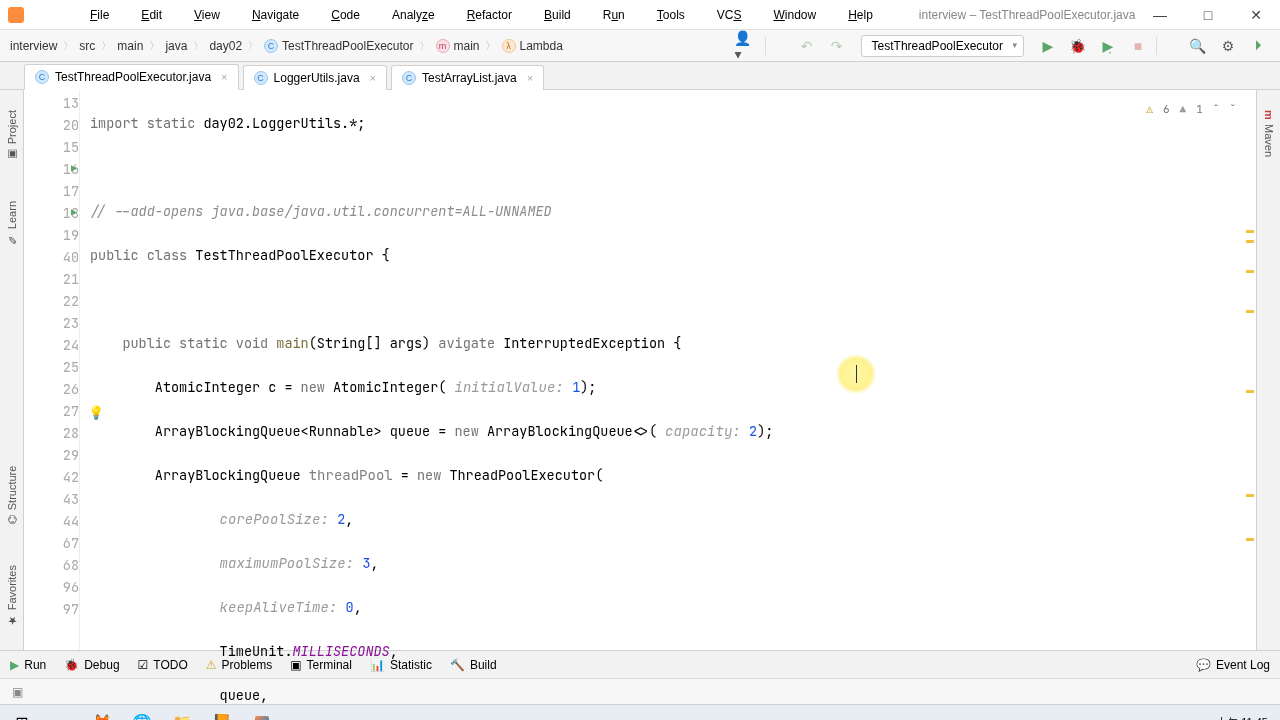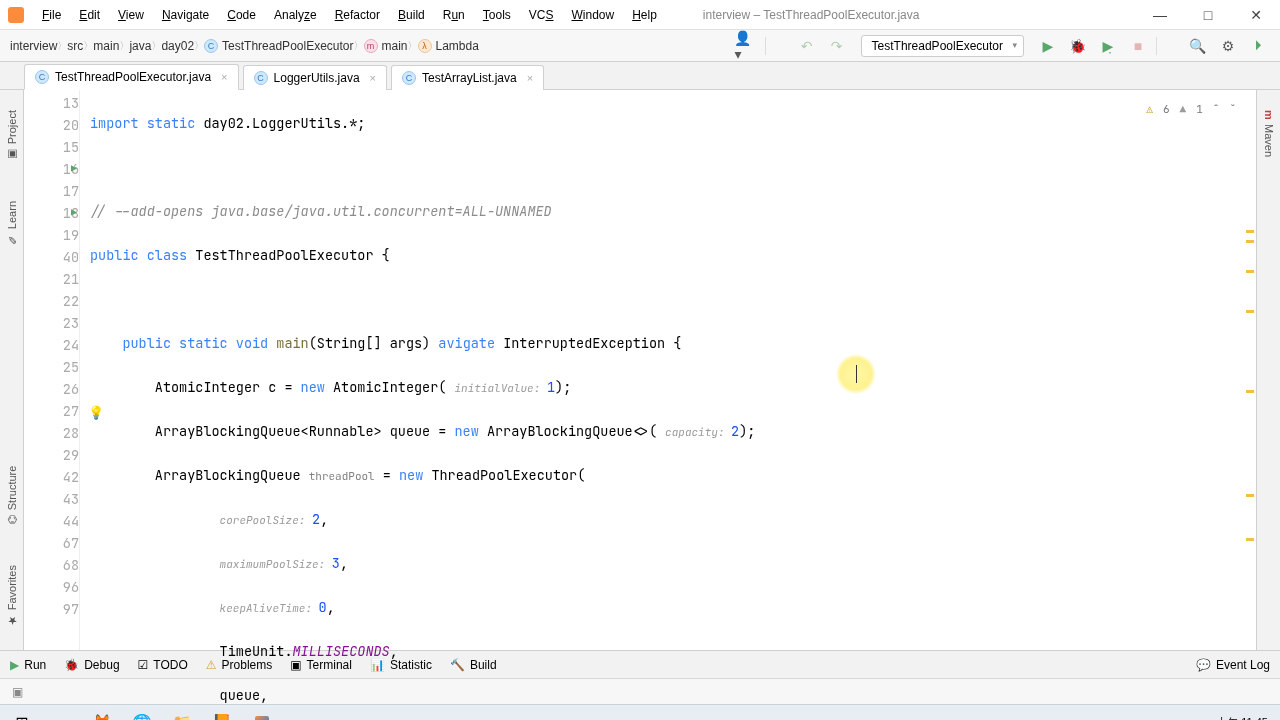--- a/index.html
+++ b/index.html
@@ -1,30 +1,30 @@
 <!DOCTYPE html>
 <html><head>
 <meta charset="utf-8">
 <style>
 * { margin: 0; padding: 0; box-sizing: border-box; }
 body { font-family: "Segoe UI", Arial, sans-serif; font-size: 12px; background: #f2f2f2; overflow: hidden; width: 1280px; height: 720px; }
 
 
 .titlebar { height: 30px; background: #fff; display: flex; align-items: center; padding: 0 8px; border-bottom: 1px solid #e0e0e0; }
 .app-icon { width: 16px; height: 16px; background: #fc8c3b; border-radius: 3px; margin-right: 12px; }
-.menu { display: flex; gap: 6px; }
+.menu { display: flex; gap: 20px; margin-left: 48px; }
 .menu-item { padding: 2px 6px; cursor: pointer; }
 .menu-item u { text-decoration: underline; }
 .title-text { margin-left: 40px; color: #888; font-size: 12px; }
 .window-controls { margin-left: auto; display: flex; gap: 16px; }
 .win-btn { width: 32px; height: 28px; display: flex; align-items: center; justify-content: center; cursor: pointer; font-size: 14px; color: #444; }
 
 
 .toolbar { height: 32px; background: #f7f7f7; display: flex; align-items: center; padding: 0 10px; border-bottom: 1px solid #d0d0d0; }
-.breadcrumb { display: flex; align-items: flex-end; font-size: 12px; }
+.breadcrumb { display: flex; align-items: flex-end; gap: 6px; font-size: 12px; }
 .crumb { color: #333; display: flex; align-items: center; gap: 4px; }
 .crumb-sep { color: #aaa; font-size: 10px; }
 .crumb-icon { width: 14px; height: 14px; display: inline-flex; align-items: center; justify-content: center; border-radius: 50%; font-size: 9px; }
 .crumb-icon.c { background: #cde8ff; color: #3a7cbf; border: 1px solid #9bc7e8; }
 .crumb-icon.m { background: #fde0e7; color: #b04060; border: 1px solid #e8a8bc; }
 .crumb-icon.l { background: #ffe8d0; color: #b86820; border: 1px solid #e8c8a0; }
 .toolbar-right { margin-left: auto; display: flex; align-items: center; gap: 6px; }
 .tb-icon { width: 24px; height: 24px; display: flex; align-items: center; justify-content: center; cursor: pointer; color: #5a5a5a; font-size: 14px; }
 .run-config { border: 1px solid #ccc; background: #fff; padding: 3px 20px 3px 10px; font-size: 12px; position: relative; margin: 0 6px; border-radius: 3px; }
 .run-config::after { content: "▾"; position: absolute; right: 6px; top: 4px; font-size: 9px; color: #888; }
@@ -50,24 +50,24 @@
 .editor { flex: 1; display: flex; position: relative; font-family: "JetBrains Mono", Consolas, monospace; font-size: 13.5px; }
 .gutter { width: 56px; background: #fff; border-right: 1px solid #eee; text-align: right; color: #aaa; line-height: 22px; padding-top: 2px; position: relative; user-select: none; }
 .gutter .run-mark { position: absolute; right: 2px; color: #59a869; font-size: 10px; }
 .code { flex: 1; padding-left: 10px; line-height: 22px; white-space: pre; position: relative; }
 .code-line { height: 22px; }
 .bulb { position: absolute; left: -40px; top: 3px; color: #e8a33d; font-size: 13px; }
 .caret-mark { position: absolute; width: 40px; height: 40px; border-radius: 50%; background: radial-gradient(circle,#fff7a8 0%,#fef28f 55%,rgba(254,242,143,0) 72%); display:flex;align-items:center;justify-content:center; }
 .caret-mark::after { content:""; width:1px; height:18px; background:#333; }
 
 
-.kw { color: #3b82f6; }
+.kw { color: #737373; }
 .num { color: #1750eb; }
 .cmt { color: #8c8c8c; font-style: italic; }
-.hint { color: #9b9b9b; font-style: italic; font-size: 11px; }
+.hint { color: #9b9b9b; font-style: italic; font-size: 14px; }
 .static-f { color: #871094; font-style: italic; }
 .method { color: #7a6f3a; }
 
 
 .inspect { position: absolute; top: 8px; right: 20px; display: flex; gap: 10px; align-items: center; font-size: 11px; color: #777; }
 .inspect .warn { color: #c9a227; }
 .inspect .weak { color: #9b9b9b; }
 
 
 .stripe { position: absolute; right: 0; top: 0; width: 12px; height: 100%; }

